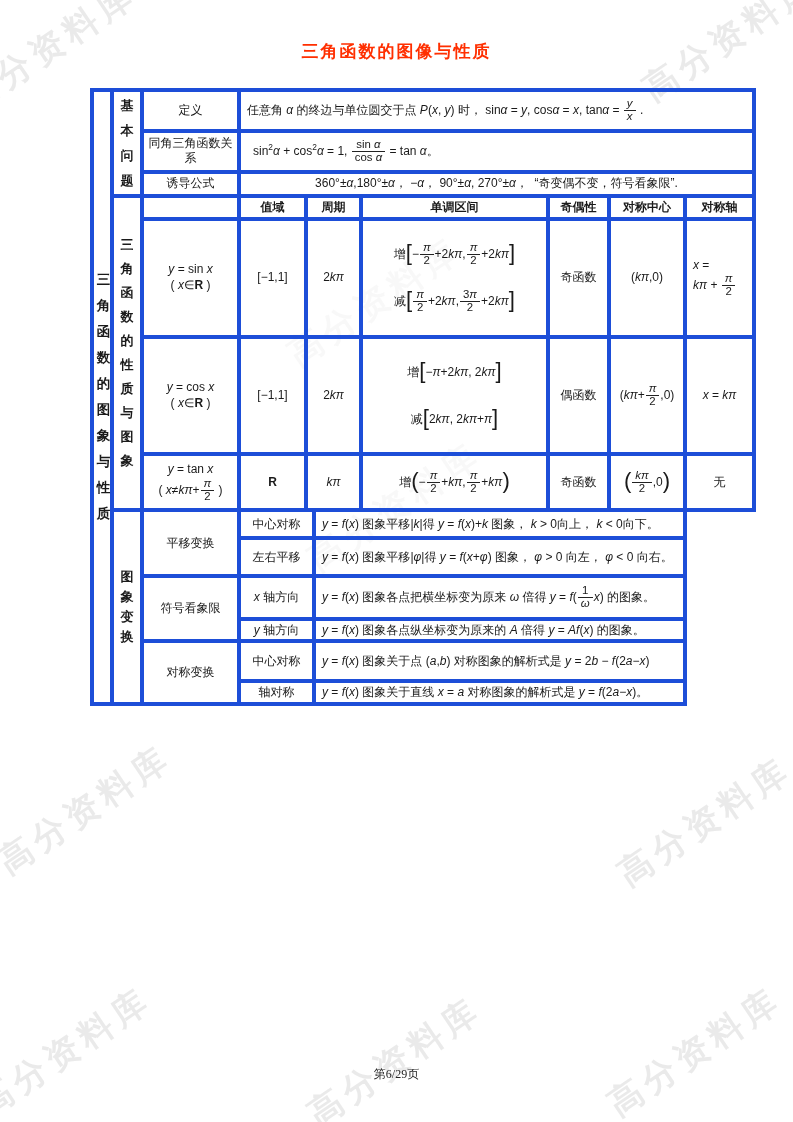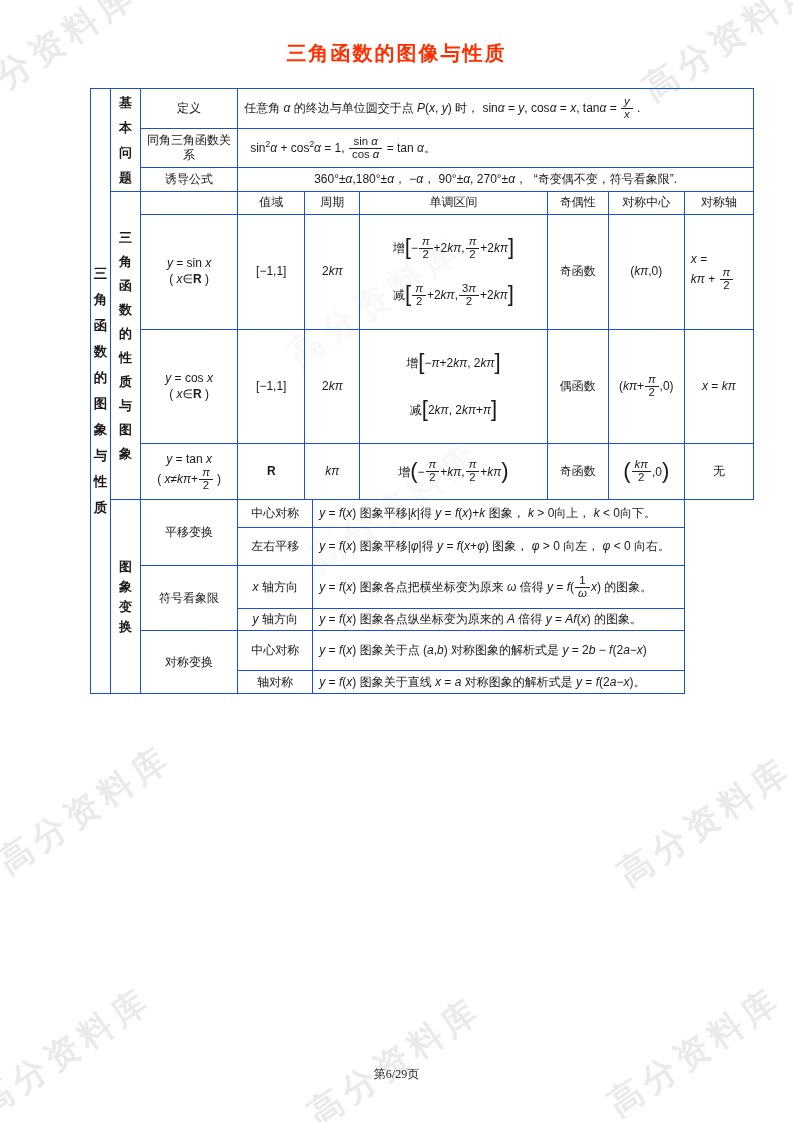--- a/index.html
+++ b/index.html
@@ -12,44 +12,44 @@
   .wm{
     position:absolute;white-space:nowrap;z-index:0;
     font-size:34px;font-weight:bold;letter-spacing:6px;
     color:#d6d6d6;opacity:.5;transform:rotate(-34deg);
     font-family:"Liberation Sans","DejaVu Sans",sans-serif;
   }
   .wm.faint{opacity:.16;}
   
   .page-title{
     position:absolute;top:40px;left:0;width:100%;text-align:center;
-    color:#ff2f00;font-size:20px;font-weight:bold;letter-spacing:2px;z-index:2;
+    color:#ff2f00;font-size:17px;font-weight:bold;letter-spacing:2px;z-index:2;
   }
   .page-footer{
     position:absolute;top:1066px;left:0;width:100%;text-align:center;
     font-size:12px;color:#222;z-index:2;
     font-family:"Liberation Serif","DejaVu Serif",serif;
   }
   
   table.sheet{
     position:absolute;left:90px;top:88px;width:664px;z-index:1;
     border-collapse:collapse;table-layout:fixed;background:transparent;
   }
   table.sheet td{
-    border:1px solid #1d4ed8;padding:1px 2px;text-align:center;vertical-align:middle;
+    border:4px solid #1d4ed8;padding:1px 2px;text-align:center;vertical-align:middle;
     font-size:12px;line-height:1.3;
   }
   .vtext{width:15px;margin:0 auto;word-break:break-all;text-align:center;
     font-weight:bold;font-size:13px;}
   .vt-main{line-height:26px;font-size:13.5px;}
   .vt-basic{line-height:25px;}
   .vt-props{line-height:24px;}
   .vt-trans{line-height:20px;}
   .lbl{font-size:12.5px;}
-  .hdr{font-weight:normal;font-size:12.5px;}
+  .hdr{font-weight:bold;font-size:12.5px;}
   .fml{font-family:Liberation Sans, sans-serif;font-size:13.5px;}
   .fml i{font-style:italic;}
   .left{text-align:left !important;padding-left:6px !important;}
   .fr{display:inline-block;vertical-align:middle;text-align:center;line-height:1.05;
       margin:0 1px;font-size:95%;}
   .fr .nu{display:block;padding:0 3px;}
   .fr .de{display:block;border-top:1px solid #222;padding:0 3px;}
   .bb{font-size:185%;font-weight:200;vertical-align:middle;position:relative;top:-1px;}
   .mline{margin:18px 0;}
   sup{font-size:70%;}

